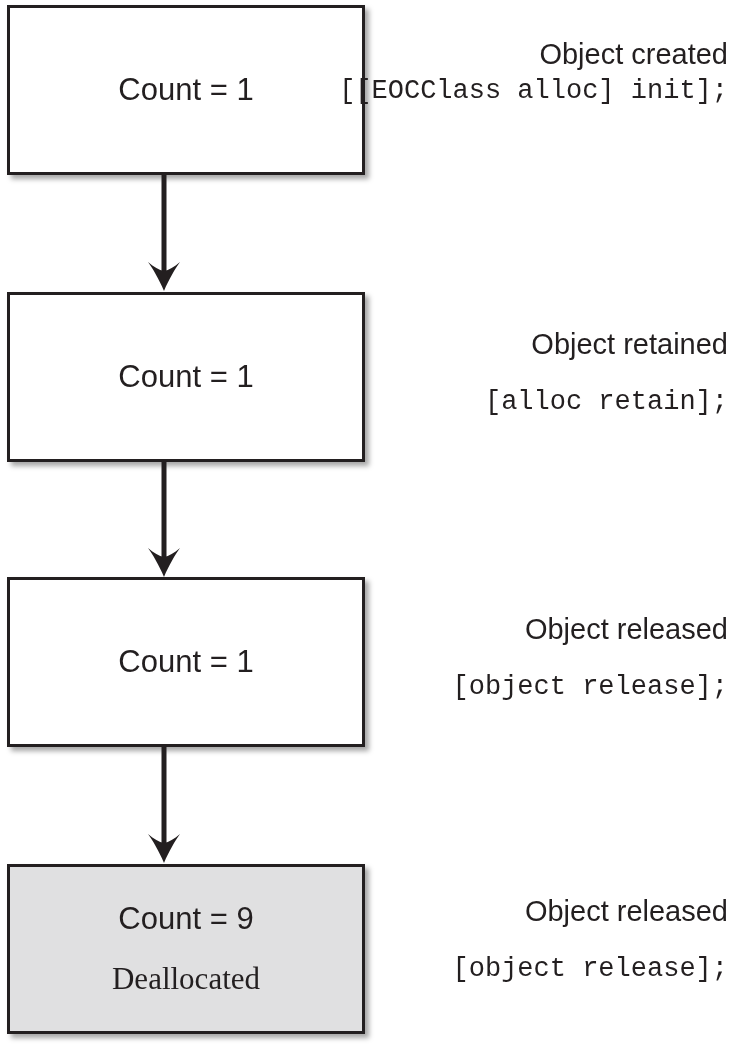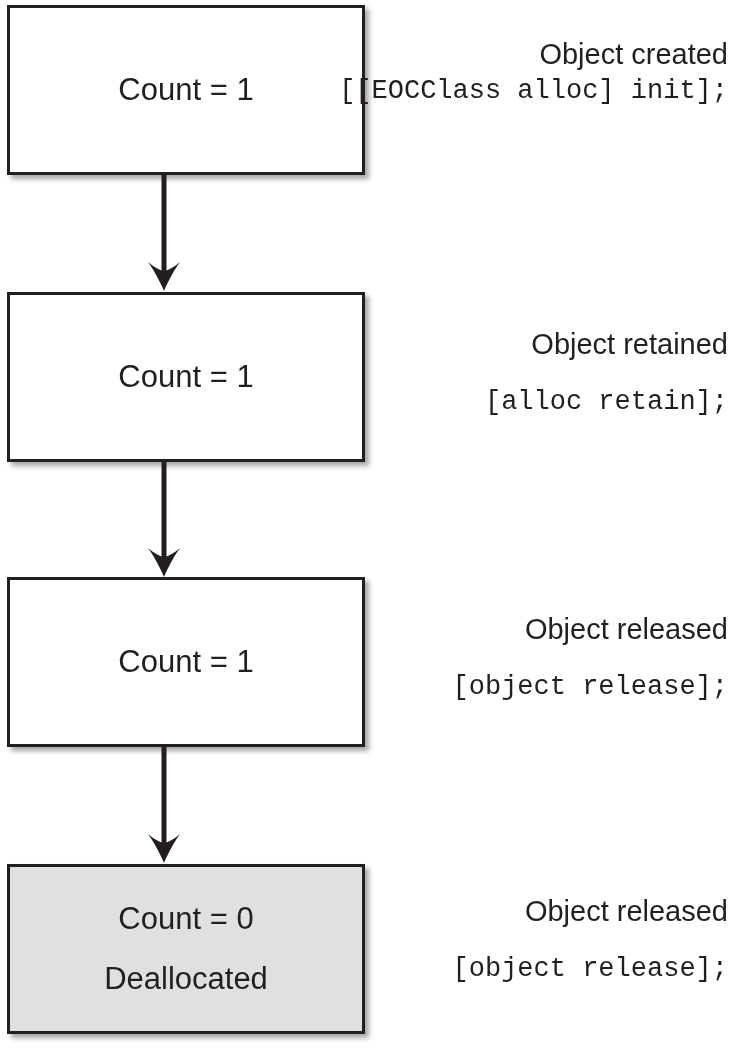--- a/index.html
+++ b/index.html
@@ -22,21 +22,21 @@
     border: 3px solid #231f20;
     box-shadow: 4px 4px 5px rgba(0,0,0,0.35);
     display: flex;
     flex-direction: column;
     justify-content: center;
     font-size: 31px;
     line-height: 34px;
     text-align: center;
   }
   .box.highlighted { background: #e0e0e1; }
-  .box .box-line2 { margin-top: 26px; }
+  .box .box-line2 { margin-top: 26px; font-family: Liberation Serif, serif; }
   .step-label {
     position: absolute;
     left: 328px;
     width: 400px;
     text-align: right;
   }
   .step-label .sans {
     font-family: "Liberation Sans", sans-serif;
     font-size: 29px;
     line-height: 37px;
@@ -93,21 +93,21 @@
     <div class="sans">Object released</div>
     <div class="code gapped">[object release];</div>
   </div>
 
   <svg class="arrow" style="top:747px" viewBox="0 0 40 117">
     <rect x="17.5" y="0" width="5" height="100" fill="#231f20"></rect>
     <path d="M20,116 C15,104 9,94 4,87 C10,92 15,95 20,96 C25,95 30,92 36,87 C31,94 25,104 20,116 Z" fill="#231f20"></path>
   </svg>
 
   <div class="box highlighted" style="top:864px">
-    <div class="box-line1">Count = 0</div>
+    <div class="box-line1">Count = 9</div>
     <div class="box-line2">Deallocated</div>
   </div>
   <div class="step-label" style="top:893px">
     <div class="sans">Object released</div>
     <div class="code gapped">[object release];</div>
   </div>
 
 </div>
 
 </body></html>

